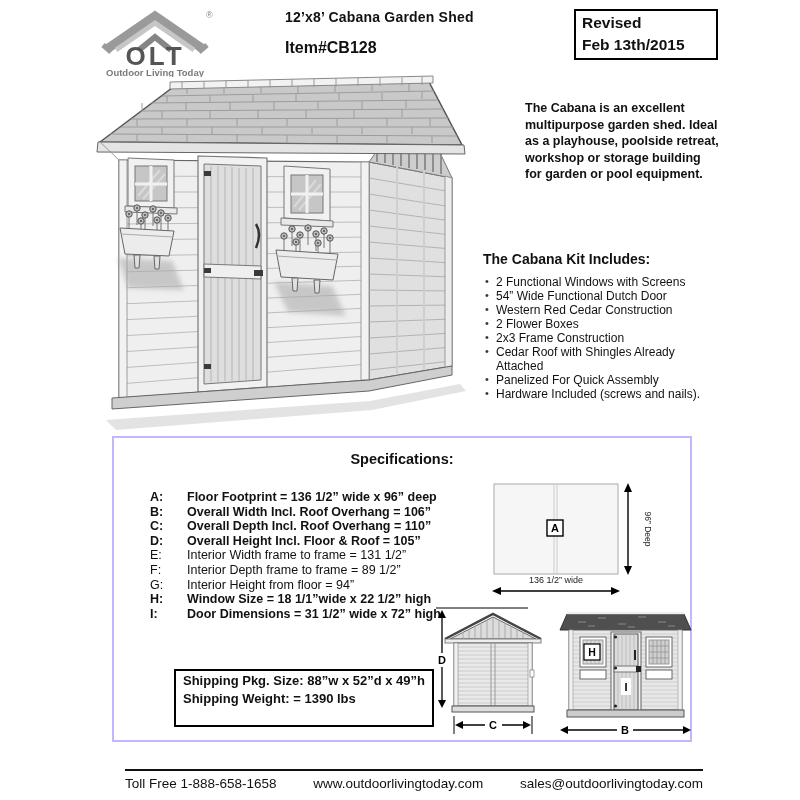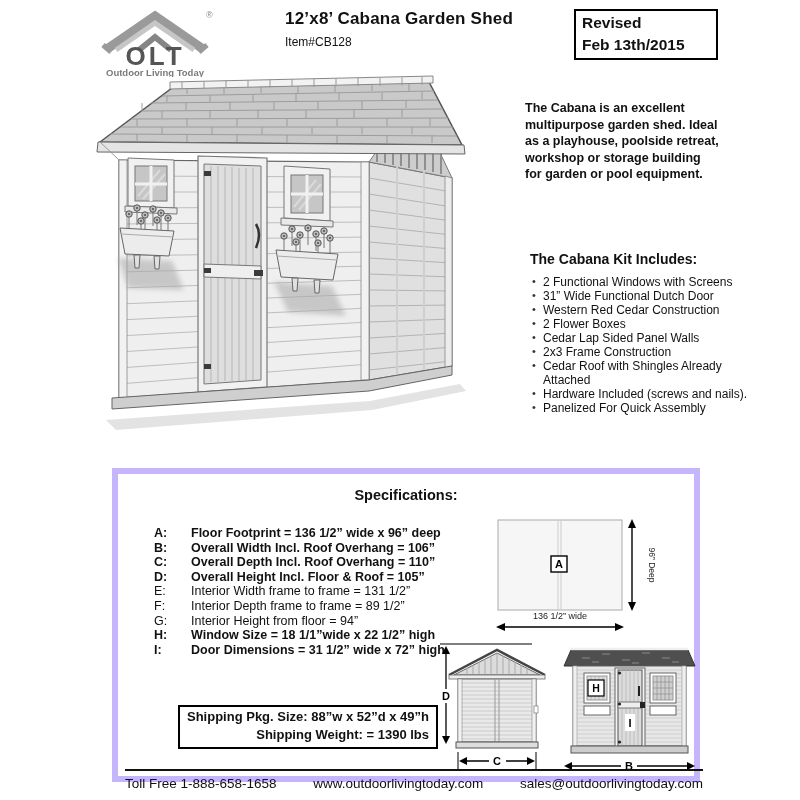--- a/index.html
+++ b/index.html
@@ -1,43 +1,43 @@
 <!DOCTYPE html>
 <html><head>
 <meta charset="utf-8">
 <style>
   html,body{margin:0;padding:0;background:#fff;}
   .page{position:relative;width:800px;height:800px;background:#fff;overflow:hidden;
         font-family:"Liberation Sans",sans-serif;color:#111;}
   
   .logo{position:absolute;left:93px;top:5px;width:124px;text-align:center;}
   .title-block{position:absolute;left:285px;top:9px;}
-  .doc-title{font-size:17px;font-weight:bold;letter-spacing:.2px;}
-  .doc-item{font-size:12px;font-weight:normal;margin-top:6px;}
+  .doc-title{font-size:14px;font-weight:bold;letter-spacing:.2px;}
+  .doc-item{font-size:16px;font-weight:bold;margin-top:14px;}
   .revised-box{position:absolute;left:574px;top:9px;width:112px;border:2px solid #000;
                padding:1px 22px 3px 6px;font-size:15.5px;font-weight:bold;line-height:1.4;}
   
   .illustration{position:absolute;left:62px;top:68px;}
   
   .description{position:absolute;left:525px;top:100px;width:194px;
                font-size:12.5px;font-weight:bold;line-height:1.32;}
-  .kit{position:absolute;left:483px;top:251px;width:240px;margin-left:47px;}
+  .kit{position:absolute;left:483px;top:251px;width:240px;}
   .kit-heading{font-size:14px;font-weight:bold;margin:0 0 8px 0;}
   .kit ul{list-style:none;margin:0;padding:0;font-size:12px;}
   .kit li{position:relative;padding-left:13px;line-height:14px;}
   .kit li::before{content:"\2022";position:absolute;left:2px;top:-1px;font-size:11px;color:#333;}
   
-  .spec-box{position:absolute;left:112px;top:468px;width:576px;height:302px;border:6px solid #c4b5fd;}
+  .spec-box{position:absolute;left:112px;top:436px;width:576px;height:302px;border:2px solid #c4b5fd;}
   .spec-heading{text-align:center;font-weight:bold;font-size:14.5px;margin-top:13px;}
   .spec-list{position:absolute;left:36px;top:52px;font-size:12.5px;}
   .spec-row{display:flex;line-height:14.6px;}
   .spec-row .key{width:37px;}
   .spec-row.bold{font-weight:bold;}
   .shipping-box{position:absolute;left:60px;top:231px;border:2px solid #000;
-                padding:1px 7px 3px 7px;font-size:13px;font-weight:bold;line-height:1.4;text-align:right;}
+                padding:1px 7px 17px 7px;font-size:13px;font-weight:bold;line-height:1.4;}
   .floor-plan{position:absolute;left:368px;top:40px;}
   .front-elev{position:absolute;left:316px;top:160px;}
   .side-elev{position:absolute;left:444px;top:166px;}
   
   .footer{position:absolute;left:125px;top:769px;width:578px;border-top:2px solid #111;
           padding-top:5px;display:flex;justify-content:space-between;font-size:13.5px;}
   svg text{font-family:"Liberation Sans",sans-serif;}
 </style>
 </head>
 <body>
@@ -180,28 +180,27 @@
       </g>
     </svg>
   </div>
 
   <div class="description">The Cabana is an excellent multipurpose garden shed. Ideal as a playhouse, poolside retreat, workshop or storage building for garden or pool equipment.</div>
 
   <div class="kit">
     <p class="kit-heading">The Cabana Kit Includes:</p>
     <ul>
       <li>2 Functional Windows with Screens</li>
-      <li>31” Wide Functional Dutch Door</li>
+      <li>54” Wide Functional Dutch Door</li>
       <li>Western Red Cedar Construction</li>
       <li>2 Flower Boxes</li>
-      <li>Cedar Lap Sided Panel Walls</li>
       <li>2x3 Frame Construction</li>
       <li>Cedar Roof with Shingles Already Attached</li>
+      <li>Panelized For Quick Assembly</li>
       <li>Hardware Included (screws and nails).</li>
-      <li>Panelized For Quick Assembly</li>
     </ul>
   </div>
 
   <div class="spec-box">
     <div class="spec-heading">Specifications:</div>
 
     <div class="spec-list">
       <div class="spec-row bold">
           <span class="key">A:</span>
           <span>Floor Footprint = 136 1/2” wide x 96” deep</span>

